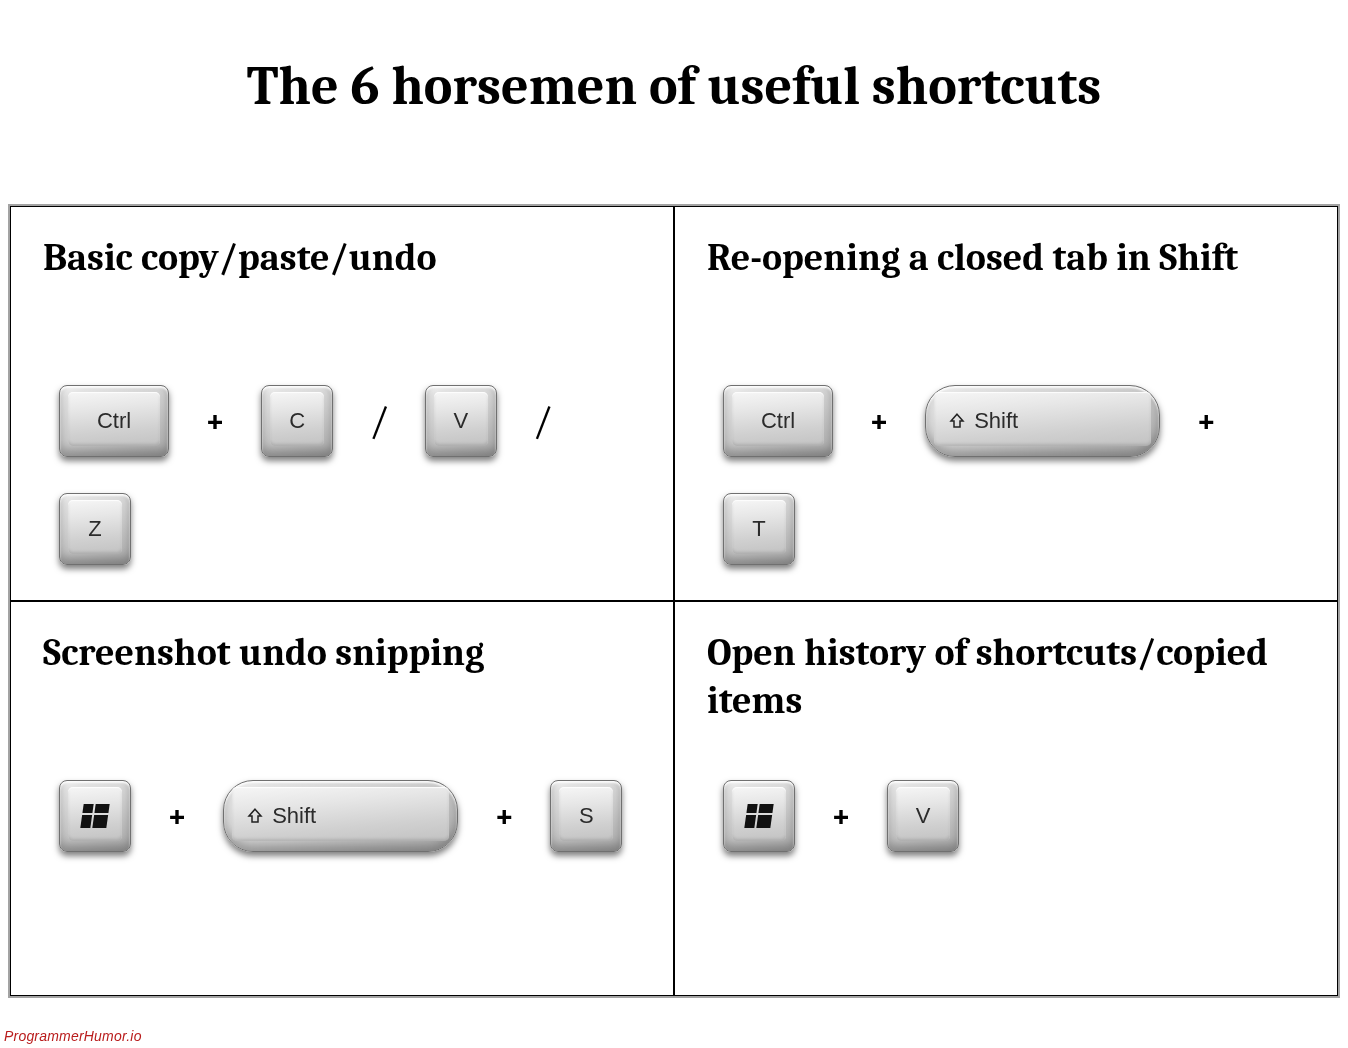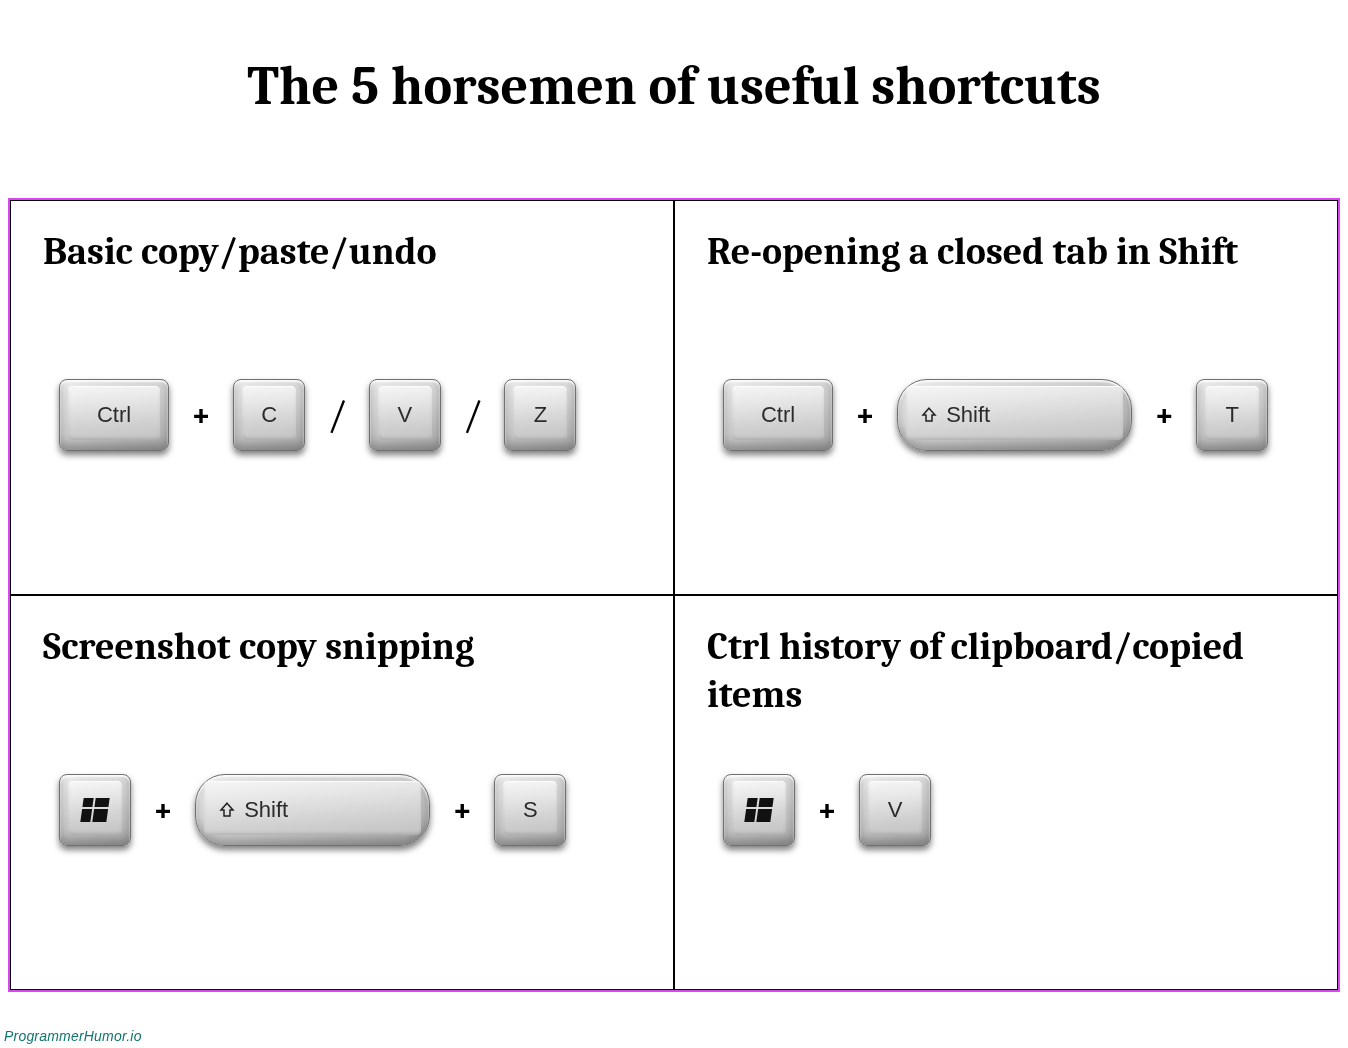--- a/index.html
+++ b/index.html
@@ -14,40 +14,40 @@
   .title{
     text-align:center;
     font-weight:700;
     font-size:54px;
     padding:55px 40px 70px;
   }
   .grid{
     display:grid;
     grid-template-columns:1fr 1fr;
     grid-template-rows:1fr 1fr;
-    border:2px solid #d946ef;
-    margin:10px 8px;
+    border:2px solid #a3a3a3;
+    margin:16px 8px;
     height:790px;
   }
   .cell{
     border:1px solid #000;
     padding:28px 32px 20px;
     box-sizing:border-box;
   }
   .cell-title{
     font-weight:700;
     font-size:38px;
     line-height:1.25;
     margin-bottom:50px;
     min-height:100px;
   }
   .keys-row{
     display:flex;
     align-items:center;
-    gap:22px;
+    gap:36px;
     flex-wrap:wrap;
     padding-left:16px;
   }
   .sep{
     font-size:34px;
     font-weight:600;
     font-family:Cambria,Georgia,serif;
   }
   .slash{font-size:40px;font-weight:400;}
   
@@ -95,27 +95,27 @@
     grid-template-columns:10px 14px;
     grid-template-rows:9px 13px;
     gap:2px;
     transform:skewX(-8deg);
     position:relative;z-index:1;
   }
   .win-icon span{background:#111;display:block;}
   .watermark{
     position:absolute;left:4px;bottom:4px;
     font-family:Arial,Helvetica,sans-serif;
-    font-size:14px;font-style:italic;color:#0f766e;letter-spacing:.2px;
+    font-size:14px;font-style:italic;color:#b91c1c;letter-spacing:.2px;
   }
 </style>
 </head>
 <body>
 
-<div class="title">The 5 horsemen of useful shortcuts</div>
+<div class="title">The 6 horsemen of useful shortcuts</div>
 
 <div class="grid">
 
   <div class="cell">
     <div class="cell-title">Basic copy/paste/undo</div>
     <div class="keys-row">
       <span class="key wide">
           <span class="lbl">Ctrl</span>
         </span>
       <span class="sep">+</span>
@@ -149,21 +149,21 @@
         <span class="lbl">Shift</span>
       </span>
       <span class="sep">+</span>
       <span class="key">
           <span class="lbl">T</span>
         </span>
     </div>
   </div>
 
   <div class="cell">
-    <div class="cell-title">Screenshot copy snipping</div>
+    <div class="cell-title">Screenshot undo snipping</div>
     <div class="keys-row">
       <span class="key" title="Windows">
         <span class="win-icon">
             <span></span>
             <span></span>
             <span></span>
             <span></span>
           </span>
       </span>
       <span class="sep">+</span>
@@ -176,21 +176,21 @@
         <span class="lbl">Shift</span>
       </span>
       <span class="sep">+</span>
       <span class="key">
           <span class="lbl">S</span>
         </span>
     </div>
   </div>
 
   <div class="cell">
-    <div class="cell-title">Ctrl history of clipboard/copied items</div>
+    <div class="cell-title">Open history of shortcuts/copied items</div>
     <div class="keys-row">
       <span class="key" title="Windows">
         <span class="win-icon">
             <span></span>
             <span></span>
             <span></span>
             <span></span>
           </span>
       </span>
       <span class="sep">+</span>

